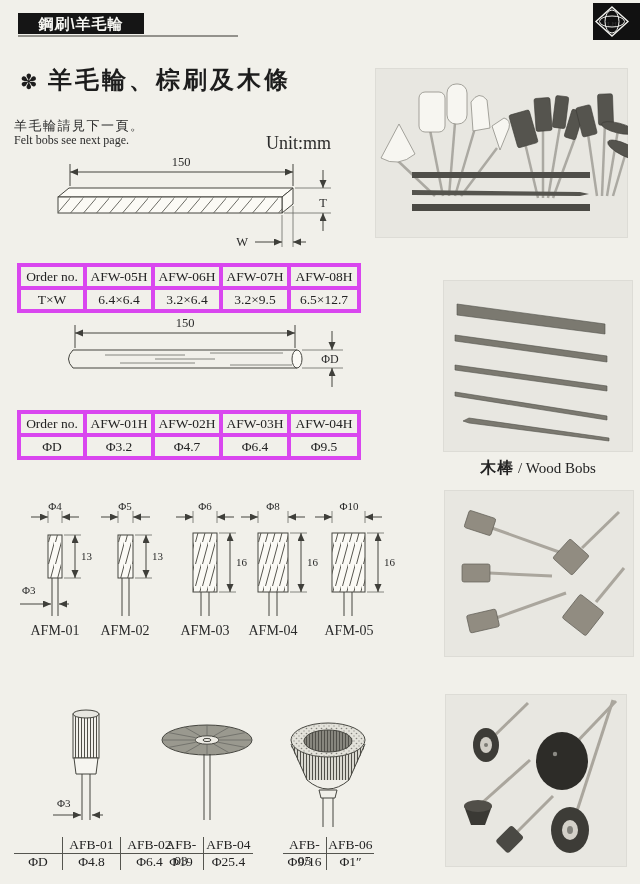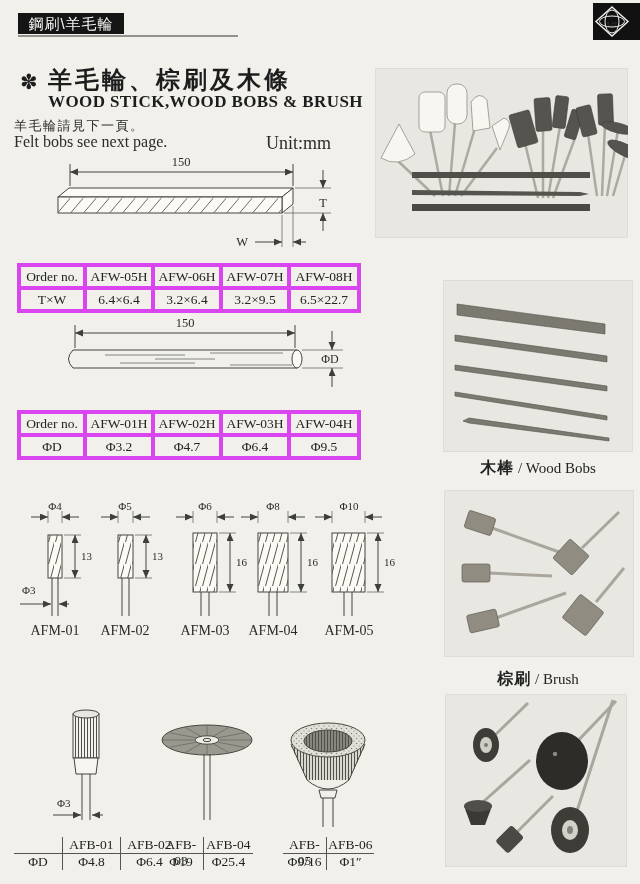--- a/index.html
+++ b/index.html
@@ -1,28 +1,28 @@
 <!DOCTYPE html>
 <html><head>
 <meta charset="utf-8">
 <style>
   html,body{margin:0;padding:0;background:#d8d8d4;}
   .page{position:relative;width:640px;height:884px;background:#f1f0ea;overflow:hidden;
         font-family:"Liberation Serif",serif;color:#2b2b2b;}
   .abs{position:absolute;}
-  .hbar{left:18px;top:13px;width:106px;height:21px;background:#151515;color:#f6f6f2;
-        font-family:"Liberation Sans",sans-serif;font-weight:normal;font-size:15px;
+  .hbar{left:18px;top:13px;width:126px;height:21px;background:#151515;color:#f6f6f2;
+        font-family:"Liberation Sans",sans-serif;font-weight:bold;font-size:15px;
         line-height:21px;text-align:center;letter-spacing:1px;}
   .hline{left:18px;top:35px;width:220px;height:2px;background:#93928c;}
   .logo{left:593px;top:3px;width:56px;height:37px;background:#111;}
   .star{left:20px;top:70px;font-size:21px;color:#1d1d1d;}
   .t-zh{left:48px;top:64px;font-size:24px;font-weight:bold;letter-spacing:3px;color:#1d1d1d;}
   .t-en{left:48px;top:92px;font-size:17px;font-weight:bold;letter-spacing:.4px;color:#1d1d1d;}
   .n-zh{left:14px;top:117px;font-size:13px;letter-spacing:1.5px;}
-  .n-en{left:14px;top:133px;font-size:16px;}
+  .n-en{left:14px;top:133px;font-size:12px;}
   .unit{left:266px;top:133px;font-size:18px;}
   table.spec{border-collapse:collapse;font-size:13.5px;color:#232323;}
   table.spec td{border:4px solid #d946ef;text-align:center;height:19px;padding:0;}
   .photo{background:#e8e7e1;box-shadow:0 0 0 1px #dddcd6 inset;}
   .cap{width:190px;text-align:center;font-size:15px;white-space:nowrap;color:#232323;}
   .cap .zh{font-weight:bold;font-size:16px;letter-spacing:1px;}
   .mini{position:absolute;display:grid;font-size:13.5px;color:#232323;}
   .mini div{height:16px;line-height:16px;text-align:center;}
   .bb{border-bottom:1px solid #55554f;}
   .bl{border-left:1px solid #55554f;}
@@ -62,21 +62,20 @@
     <svg width="38" height="37" viewBox="0 0 38 37">
       <polygon points="19,4 35,18.5 19,33 3,18.5" fill="none" stroke="#f2f2ee" stroke-width="1.4"></polygon>
       <ellipse cx="19" cy="18.5" rx="7" ry="11.5" fill="none" stroke="#f2f2ee" stroke-width="1"></ellipse>
       <ellipse cx="19" cy="18.5" rx="12.5" ry="5.5" fill="none" stroke="#f2f2ee" stroke-width="1"></ellipse>
       <text x="19" y="23" text-anchor="middle" font-size="7" font-weight="bold" fill="#f2f2ee">LH</text>
     </svg>
   </div>
 
   <div class="abs star">✽</div>
   <div class="abs t-zh">羊毛輪、棕刷及木條</div>
-  <div class="abs t-en">WOOD STICK,WOOD BOBS &amp; BRUSH</div>
   <div class="abs n-zh">羊毛輪請見下一頁。</div>
   <div class="abs n-en">Felt bobs see next page.</div>
   <div class="abs unit">Unit:mm</div>
 
   <svg class="abs" style="left:5px;top:150px" width="340" height="108" viewBox="0 0 340 108">
     <g>
       <line class="ln" x1="65" y1="22" x2="288" y2="22" marker-start="url(#arr)" marker-end="url(#arr)"></line>
       <line class="ln" x1="65" y1="14" x2="65" y2="36"></line>
         <line class="ln" x1="288" y1="14" x2="288" y2="36"></line>
       <text x="176" y="16" text-anchor="middle" font-size="12.5">150</text>
@@ -110,21 +109,21 @@
       <td style="width:64px">AFW-05H</td>
       <td style="width:64px">AFW-06H</td>
       <td style="width:64px">AFW-07H</td>
       <td style="width:66px">AFW-08H</td>
     </tr>
     <tr>
       <td>T×W</td>
       <td>6.4×6.4</td>
       <td>3.2×6.4</td>
       <td>3.2×9.5</td>
-      <td>6.5×22.7</td>
+      <td>6.5×12.7</td>
     </tr>
   </tbody>
     </table>
 
   <svg class="abs" style="left:5px;top:303px" width="340" height="105" viewBox="0 0 340 105">
     <g>
       <line class="ln" x1="70" y1="30" x2="290" y2="30" marker-start="url(#arr)" marker-end="url(#arr)"></line>
       <line class="ln" x1="70" y1="22" x2="70" y2="45"></line>
         <line class="ln" x1="290" y1="22" x2="290" y2="45"></line>
       <text x="180" y="24" text-anchor="middle" font-size="12.5">150</text>
@@ -378,25 +377,20 @@
     </g>
     <g fill="#918c81" stroke="#615e56" stroke-width=".7">
       <rect x="22" y="24" width="28" height="18" rx="2" transform="rotate(18 36 33)"></rect>
       <rect x="18" y="74" width="28" height="18" rx="2"></rect>
       <rect x="24" y="122" width="30" height="18" rx="2" transform="rotate(-13 39 131)"></rect>
       <rect x="114" y="54" width="26" height="26" rx="2" transform="rotate(42 127 67)"></rect>
       <rect x="124" y="110" width="30" height="30" rx="2" transform="rotate(38 139 125)"></rect>
     </g>
   </svg>
 
-  <div class="abs cap" style="left:443px;top:669px">
-    <span class="zh">棕刷</span>
-    <span>/</span>
-    <span>Brush</span>
-  </div>
 
   <svg class="abs photo" style="left:445px;top:694px" width="182" height="173" viewBox="0 0 182 173">
     <g stroke="#aaa69d" stroke-width="3">
       <line x1="45" y1="46" x2="83" y2="9"></line>
         <line x1="126" y1="54" x2="171" y2="7"></line>
       <line x1="38" y1="108" x2="85" y2="66"></line>
         <line x1="62" y1="148" x2="108" y2="102"></line>
       <line x1="131" y1="120" x2="168" y2="6"></line>
     </g>
     <g>

